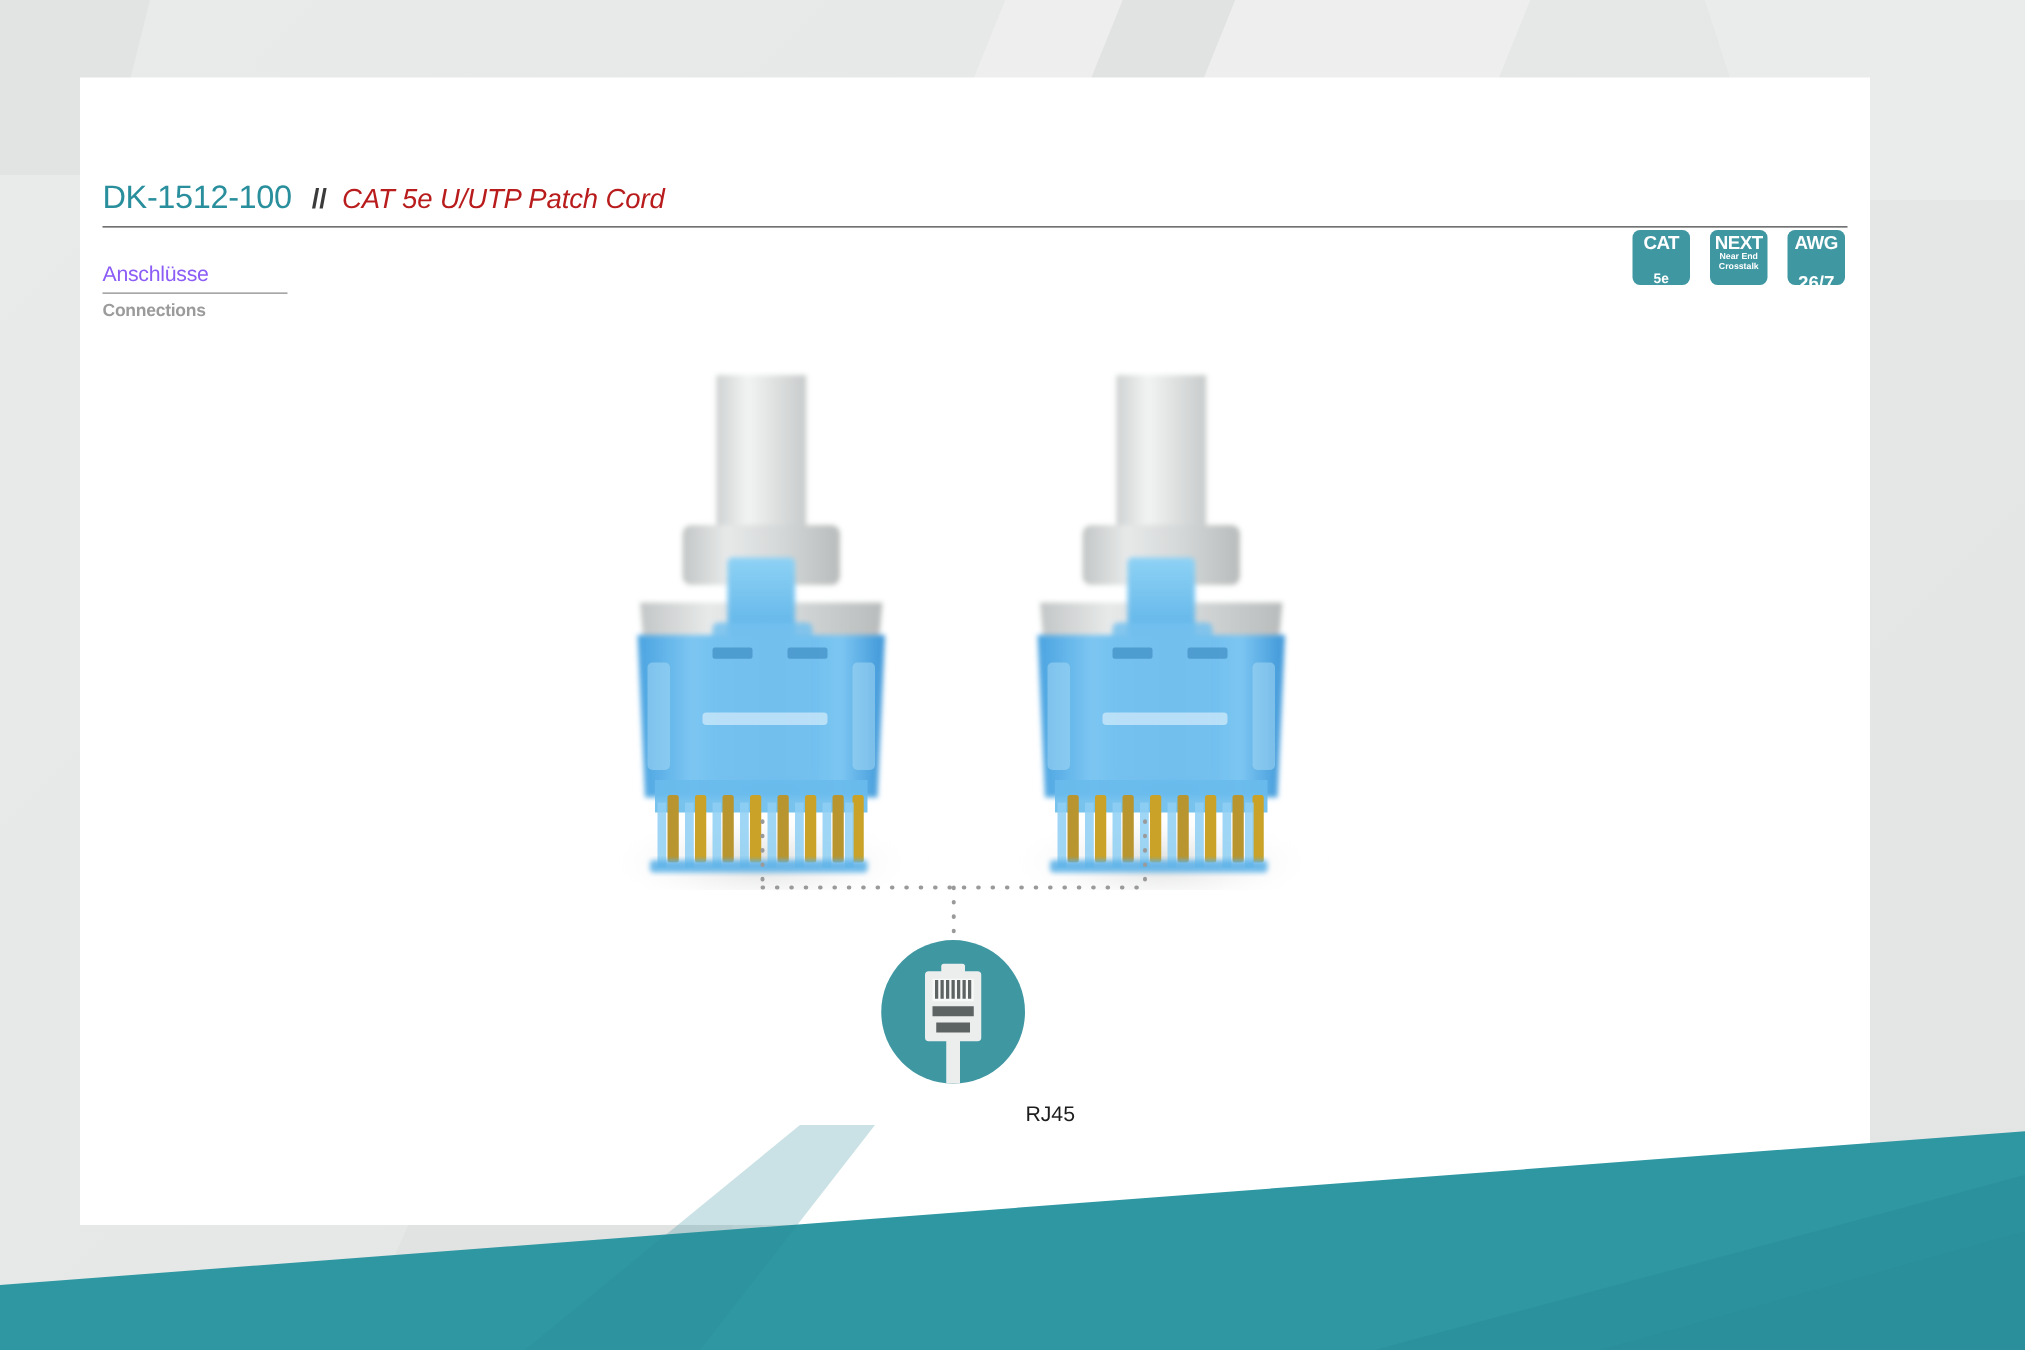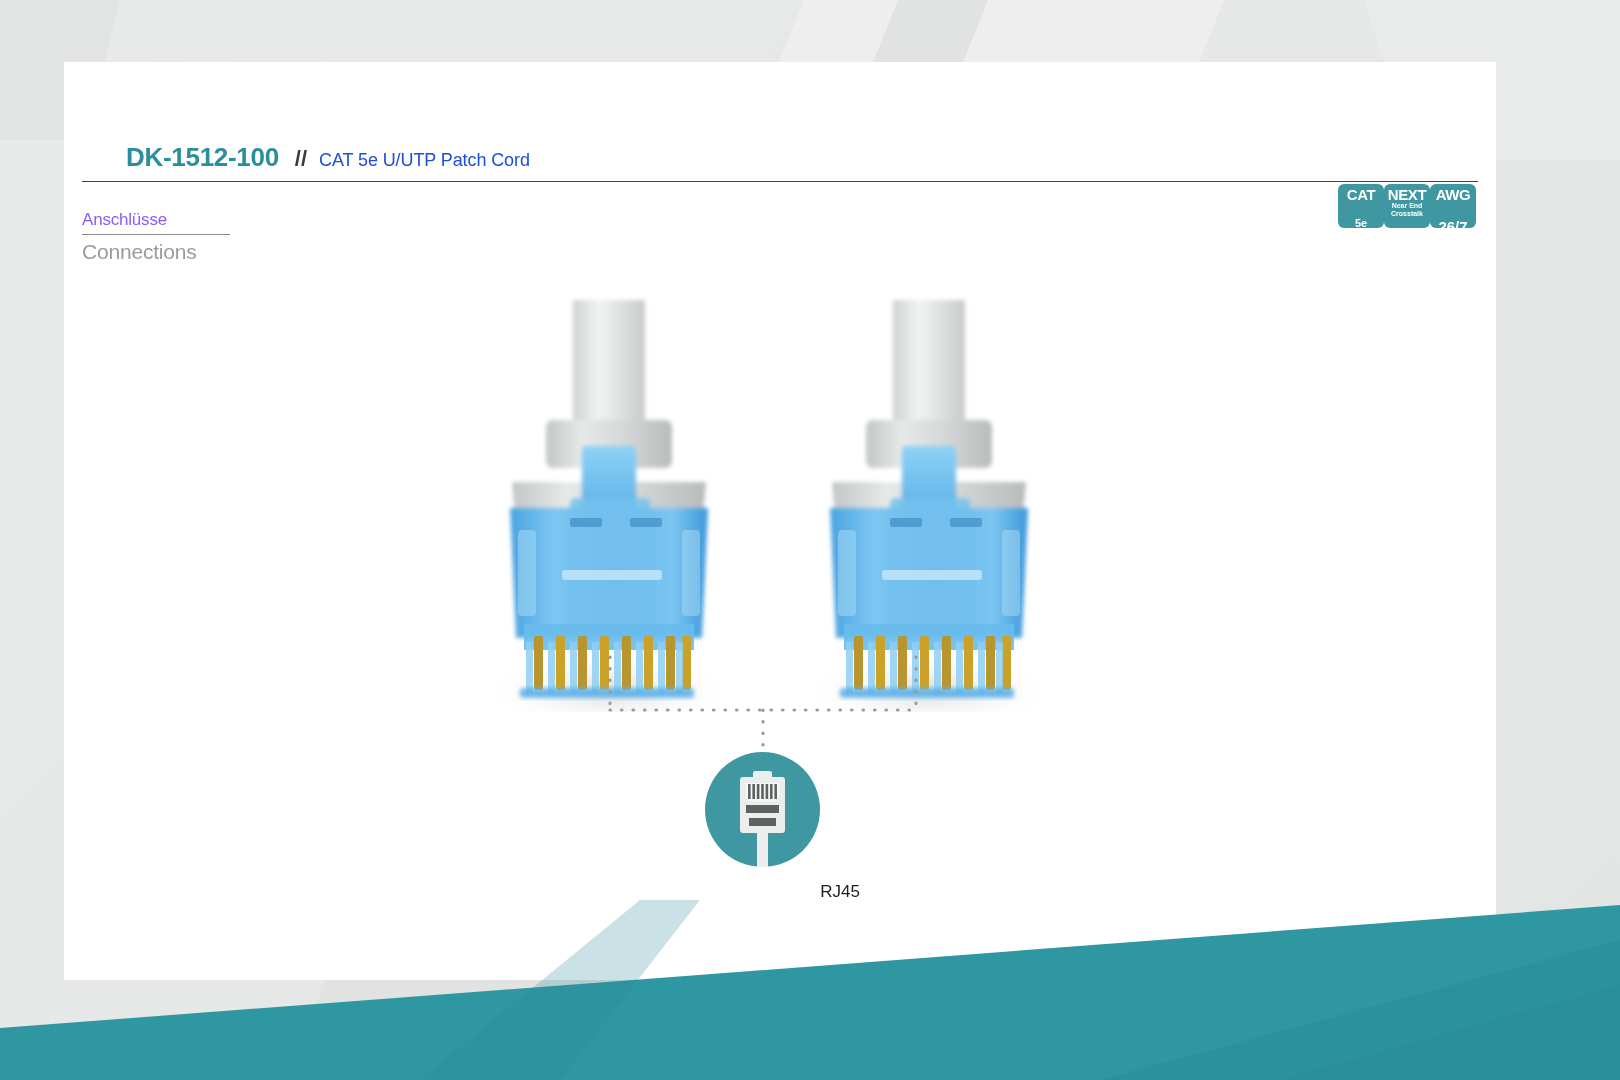--- a/index.html
+++ b/index.html
@@ -103,35 +103,35 @@
     width: 1396px;
   }
   .title-line {
     display: flex;
     align-items: baseline;
     gap: 0;
     padding-bottom: 8px;
   }
   .sku {
     font-size: 26px;
-    font-weight: bold;
+    font-weight: normal;
     color: #2a8f9c;
     letter-spacing: -0.3px;
-    margin-left: 44px;
   }
   .sep {
     font-size: 22px;
     font-weight: bold;
     color: #3b3b3b;
     margin: 0 12px 0 16px;
   }
   .prod-name {
-    font-size: 18px;
-    color: #1d4ed8;
+    font-size: 22px;
+    color: #b91c1c;
     letter-spacing: -0.1px;
+    font-style: italic;
   }
   .title-rule {
     height: 1px;
     background: #444;
     width: 100%;
   }
 
   
   .section {
     position: absolute;
@@ -144,32 +144,32 @@
     letter-spacing: -0.2px;
     padding-bottom: 4px;
   }
   .sec-rule {
     width: 148px;
     height: 1px;
     background: #8a8a8a;
     margin-bottom: 5px;
   }
   .sec-en {
-    font-size: 21px;
-    font-weight: normal;
+    font-size: 14px;
+    font-weight: bold;
     color: #9b9b9b;
     letter-spacing: -0.2px;
   }
 
   
   .badges {
     position: absolute;
     right: 20px; top: 122px;
     display: flex;
-    gap: 0;
+    gap: 16px;
   }
   .badge {
     width: 46px; height: 44px;
     background: #3f97a2;
     border-radius: 6px;
     color: #ffffff;
     display: flex;
     flex-direction: column;
     align-items: center;
     justify-content: flex-start;

